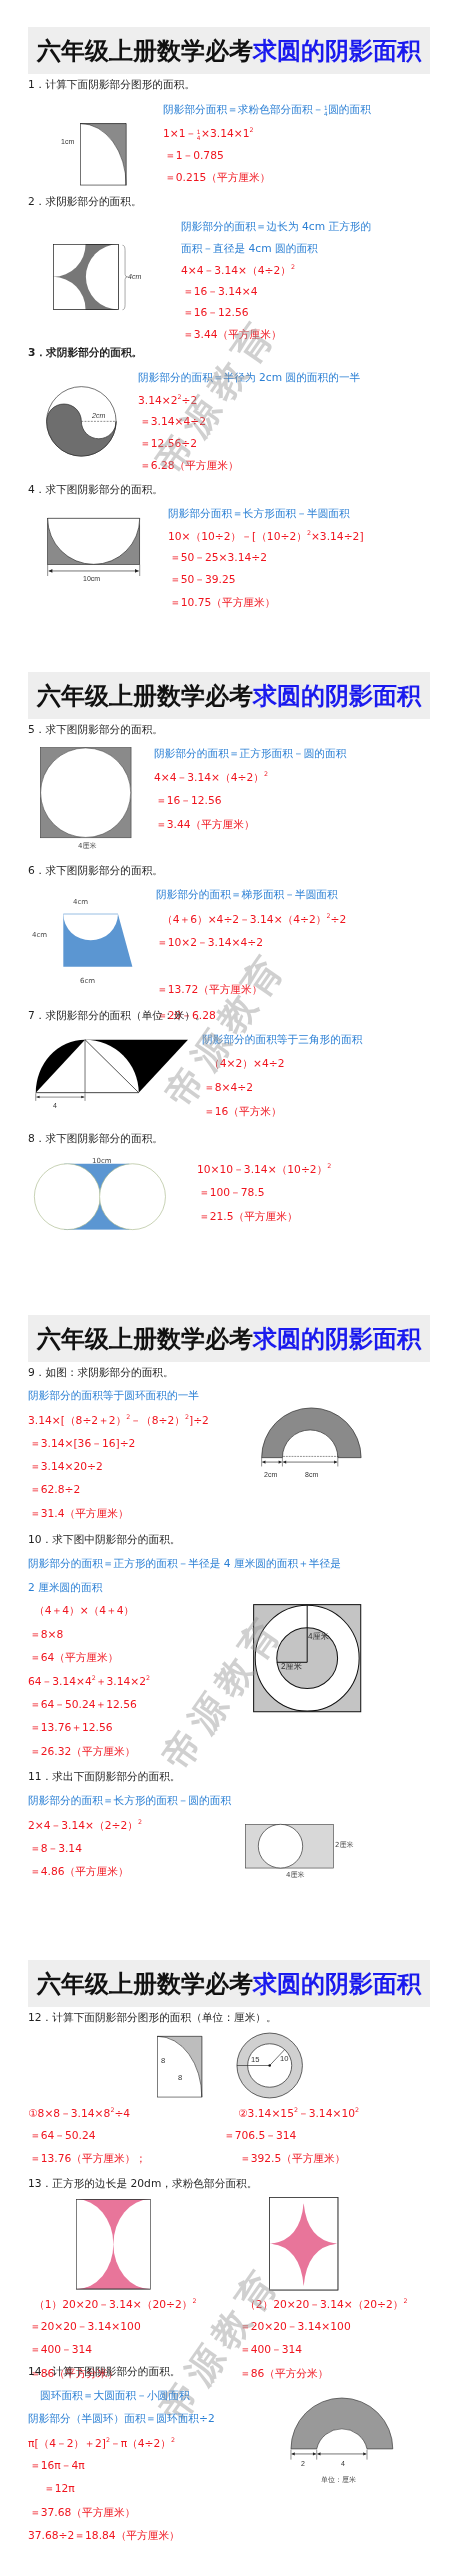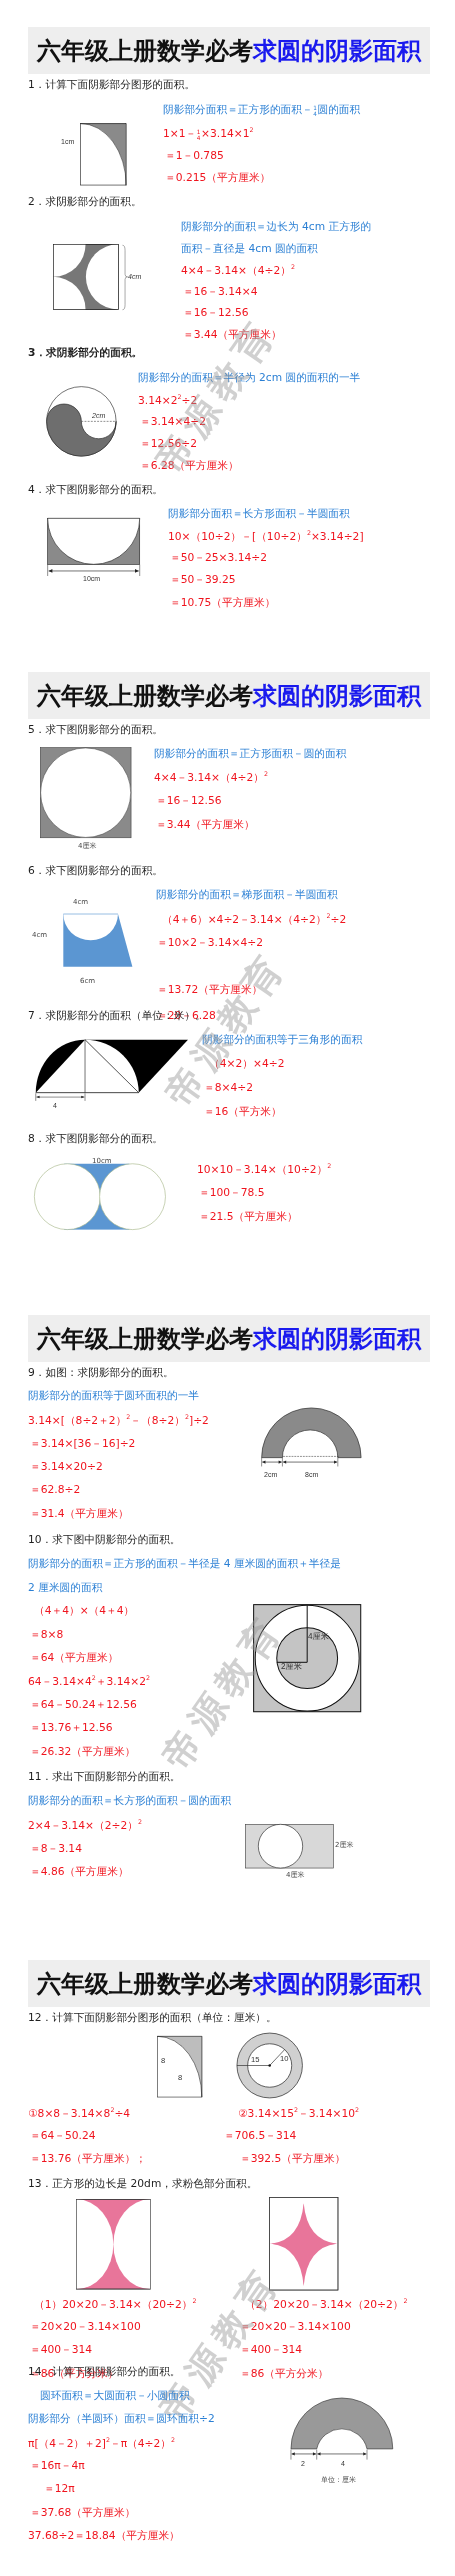--- a/index.html
+++ b/index.html
@@ -24,21 +24,21 @@
 </style>
 </head>
 <body>
 
 <div class="hdr" style="top:27px;">
   <span class="k">六年级上册数学必考</span><span class="b">求圆的阴影面积</span>
 </div>
 
 <div class="q" style="top:78px;">1．计算下面阴影部分图形的面积。</div>
 <div class="bl" style="left:163px;top:103px;">
-  <span>阴影部分面积＝正方形的面积－</span><span class="frac"><span>1</span><span>4</span></span><span>圆的面积</span>
+  <span>阴影部分面积＝求粉色部分面积－</span><span class="frac"><span>1</span><span>4</span></span><span>圆的面积</span>
 </div>
 <div class="rd" style="left:163px;top:126px;">
   <span>1×1－</span><span class="frac"><span>1</span><span>4</span></span><span>×3.14×1</span><span class="sup">2</span>
 </div>
 <div class="rd" style="left:165px;top:149px;">＝1－0.785</div>
 <div class="rd" style="left:165px;top:171px;">＝0.215（平方厘米）</div>
 <div class="lbl" style="left:61px;top:138px;">1cm</div>
 <svg style="left:80px;top:123px;" width="47" height="63" viewBox="0 0 74 100">
   <rect x="0.5" y="0.5" width="72" height="98" fill="#fff" stroke="#222" stroke-width="1"></rect>
   <path d="M1 1 A72 98 0 0 1 73 99 L73 1 Z" fill="#8a8a8a" stroke="#222" stroke-width="0.8"></path>

